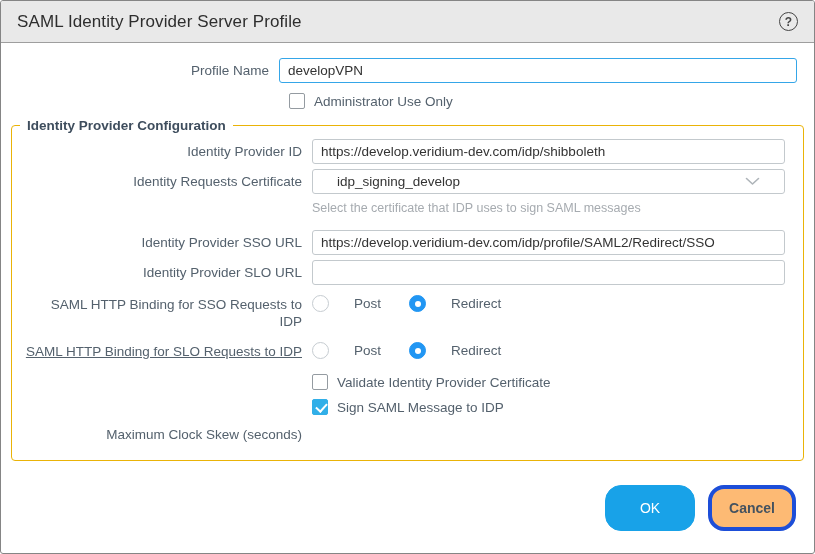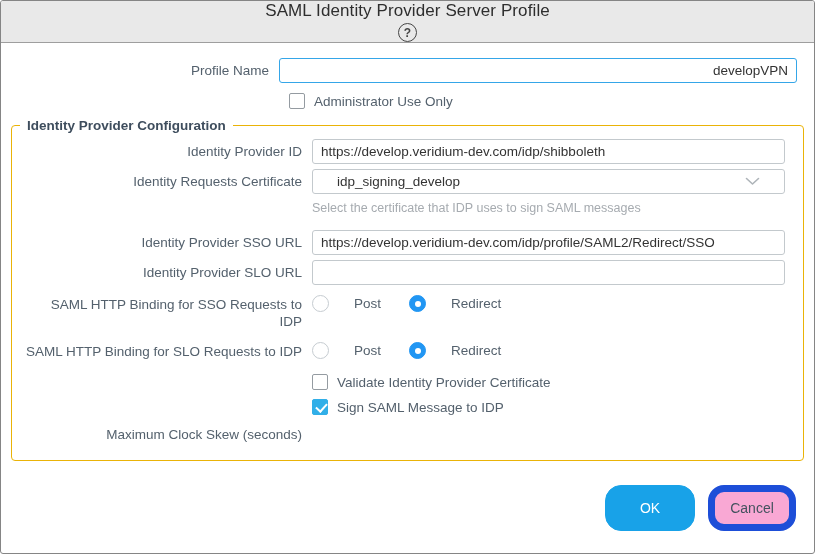--- a/index.html
+++ b/index.html
@@ -14,21 +14,20 @@
     position:relative;
     overflow:hidden;
   }
 
   
   .hdr {
     height:42px; background:#e9e9e9;
     border-bottom:1px solid #9e9e9e;
     display:flex; align-items:center;
     padding:0 16px;
-    flex-direction:column;
   }
   .hdr-title { font-size:17px; color:#2e2e2e; flex:1; letter-spacing:.1px; }
   .help-ic {
     width:19px; height:19px; border:1.6px solid #454545; border-radius:50%;
     display:flex; align-items:center; justify-content:center;
     font-size:12px; font-weight:bold; color:#454545; cursor:pointer;
     flex-shrink:0;
   }
 
   
@@ -40,21 +39,21 @@
     text-align:right; padding-right:10px;
     font-size:13.5px; color:#54616d; line-height:17px;
   }
   .txt-in {
     flex:1; height:25px;
     border:1px solid #c3c9cd; border-radius:3px;
     font-family:"Liberation Sans",sans-serif;
     font-size:13.5px; color:#333;
     padding:0 8px; background:#fff; outline:none;
   }
-  .txt-in.focused { border:1px solid #35a6e8;text-align:right; }
+  .txt-in.focused { border:1px solid #35a6e8; }
 
   .profile-row { margin-bottom:10px; padding-right:7px; }
   .admin-row { margin-left:278px; margin-bottom:9px; }
 
   
   .cb-row { display:flex; align-items:center; cursor:pointer; }
   .cb {
     width:16px; height:16px; border:1.5px solid #949ba1; border-radius:2px;
     background:#fff; margin-right:9px; flex-shrink:0; position:relative;
   }
@@ -85,21 +84,21 @@
     border:1px solid #c3c9cd; border-radius:3px;
     display:flex; align-items:center;
     padding:0 24px; cursor:pointer; background:#fff;
   }
   .sel-val { flex:1; font-size:13.5px; color:#333; }
   .hint-row { margin-left:300px; margin-bottom:14px; margin-top:-1px; }
   .hint { font-size:12.5px; color:#a6abb0; }
 
   
   .radio-row { display:flex; align-items:flex-start; margin-bottom:12px; }
-  .radio-row .lbl { padding-top:1px; }
+  .radio-row .lbl { padding-top:1px;text-decoration:underline; }
   .sso-lbl span { display:inline-block; max-width:252px; }
   .nowrap { white-space:nowrap; }
   .rgroup { display:flex; align-items:center; gap:28px; padding-top:0; }
   .ropt { display:flex; align-items:center; cursor:pointer;gap:17px; }
   .radio {
     width:17px; height:17px; border-radius:50%;
     border:1.5px solid #c6ccd1; background:#fff;
     margin-right:8px; position:relative; flex-shrink:0;
   }
   .radio.selected { background:#2196f3; border-color:#2196f3; }
@@ -121,21 +120,21 @@
   .btn {
     height:46px; border-radius:16px;
     font-family:"Liberation Sans",sans-serif;
     font-size:14px; cursor:pointer;
     display:flex; align-items:center; justify-content:center;
   }
   .btn-ok {
     width:90px; background:#18a2e8; border:1px solid #18a2e8; color:#fff;
   }
   .btn-cancel {
-    width:88px; background:#f9a8d4; border:7px solid #1d4ed8; color:#44525f;
+    width:88px; background:#fdba74; border:4px solid #1d4ed8; color:#44525f;font-weight:bold;
   }
 
   .chev { flex-shrink:0; }
 </style>
 </head>
 <body>
 
 <div class="dialog">
 
   <div class="hdr">

